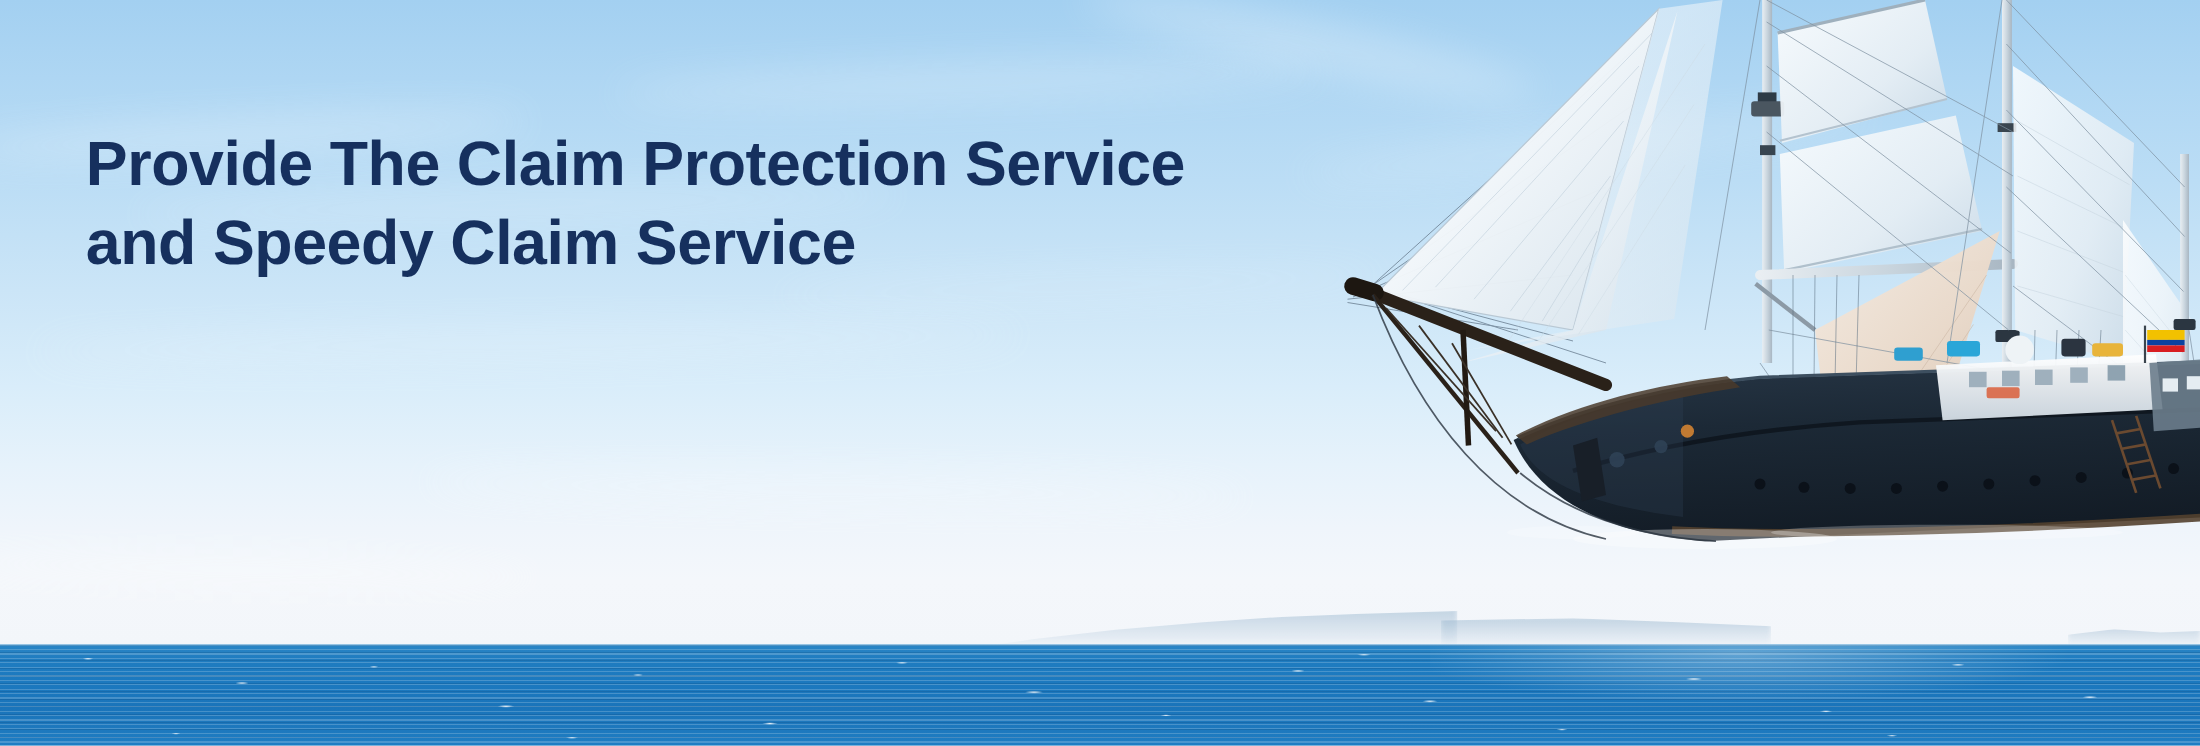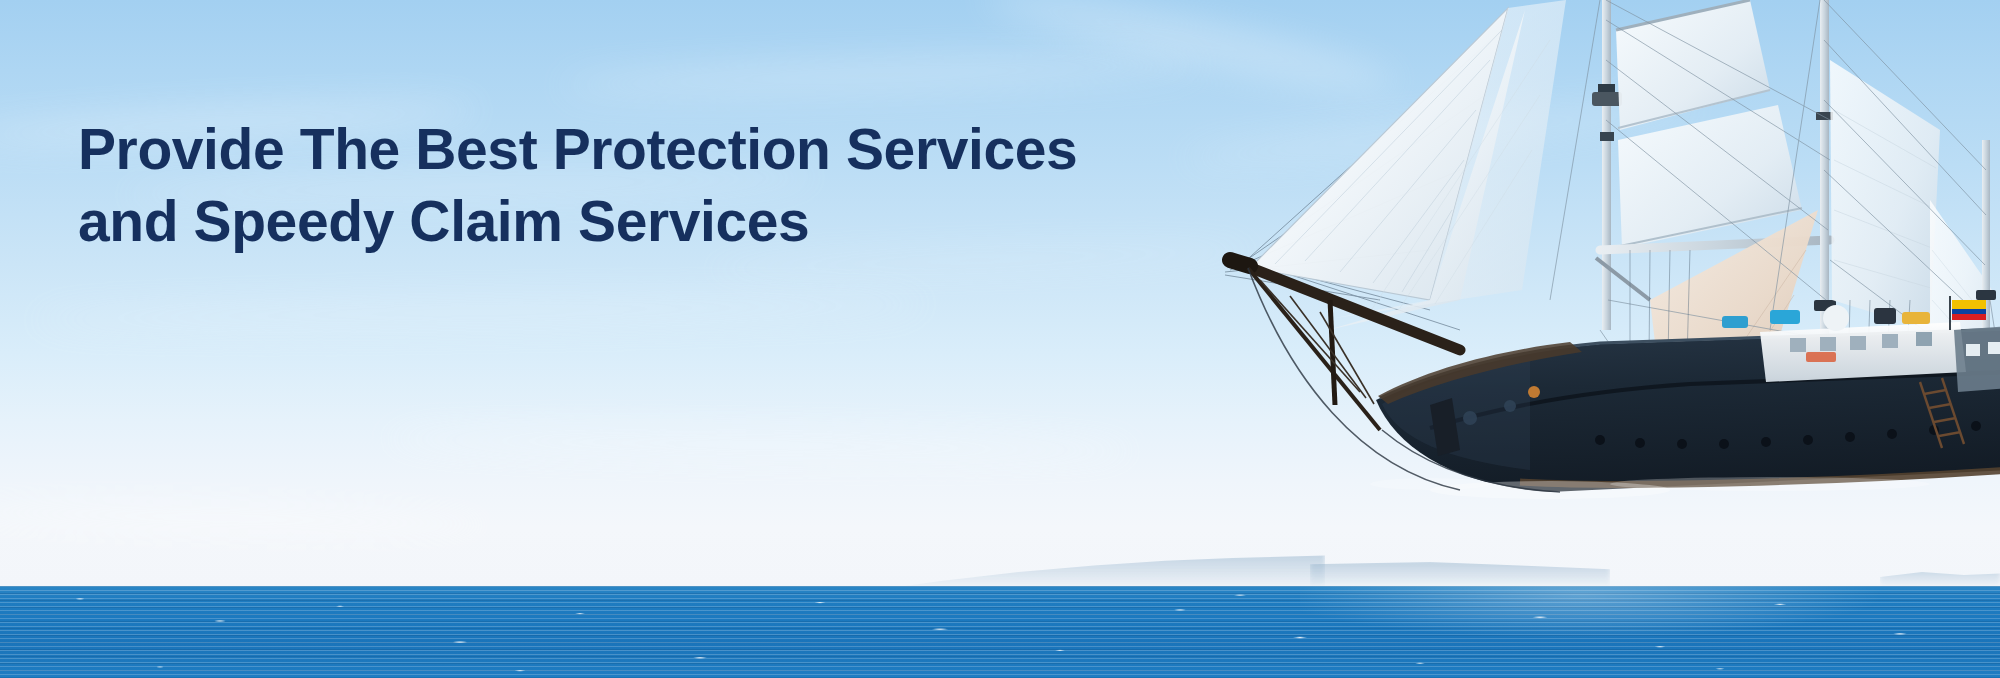--- a/index.html
+++ b/index.html
@@ -446,18 +446,18 @@
       </g>
 
       <g stroke="#2b3540" stroke-width="1.6" fill="none" opacity="0.8">
         <path d="M252 430 C 300 470, 360 488, 430 492"></path>
         <path d="M118 268 C 160 380, 230 468, 330 490"></path>
       </g>
     </svg>
   </div>
 
   <div class="headline">
-    <span class="ln">Provide The Best Protection Services</span>
-    <span class="ln">and Speedy Claim Services</span>
+    <span class="ln">Provide The Claim Protection Service</span>
+    <span class="ln">and Speedy Claim Service</span>
   </div>
 
 
 </div>
 
 </body></html>

